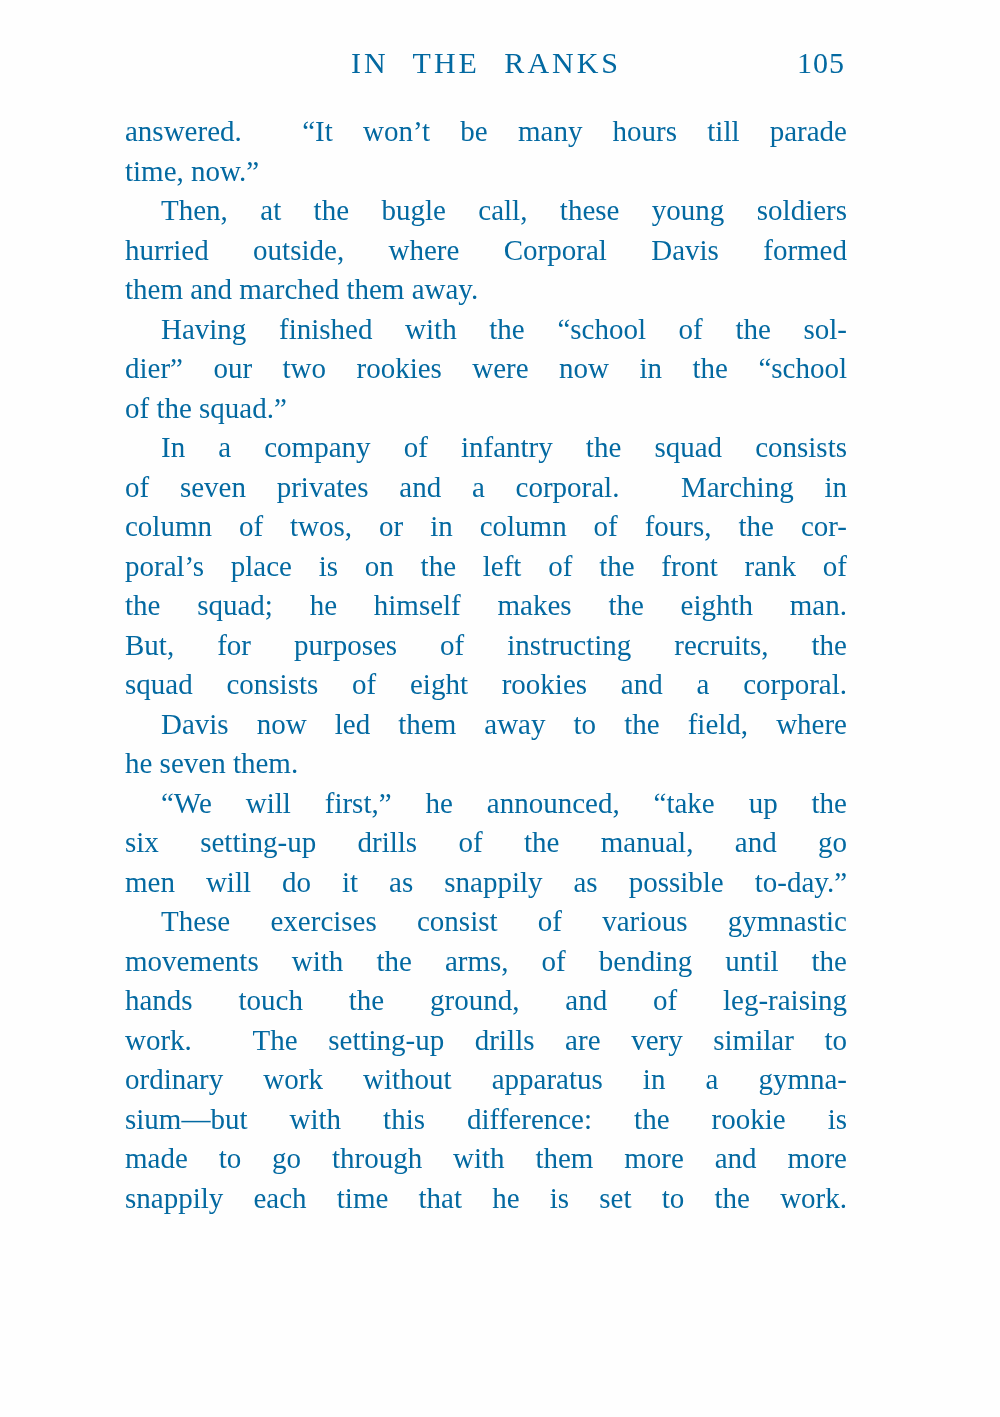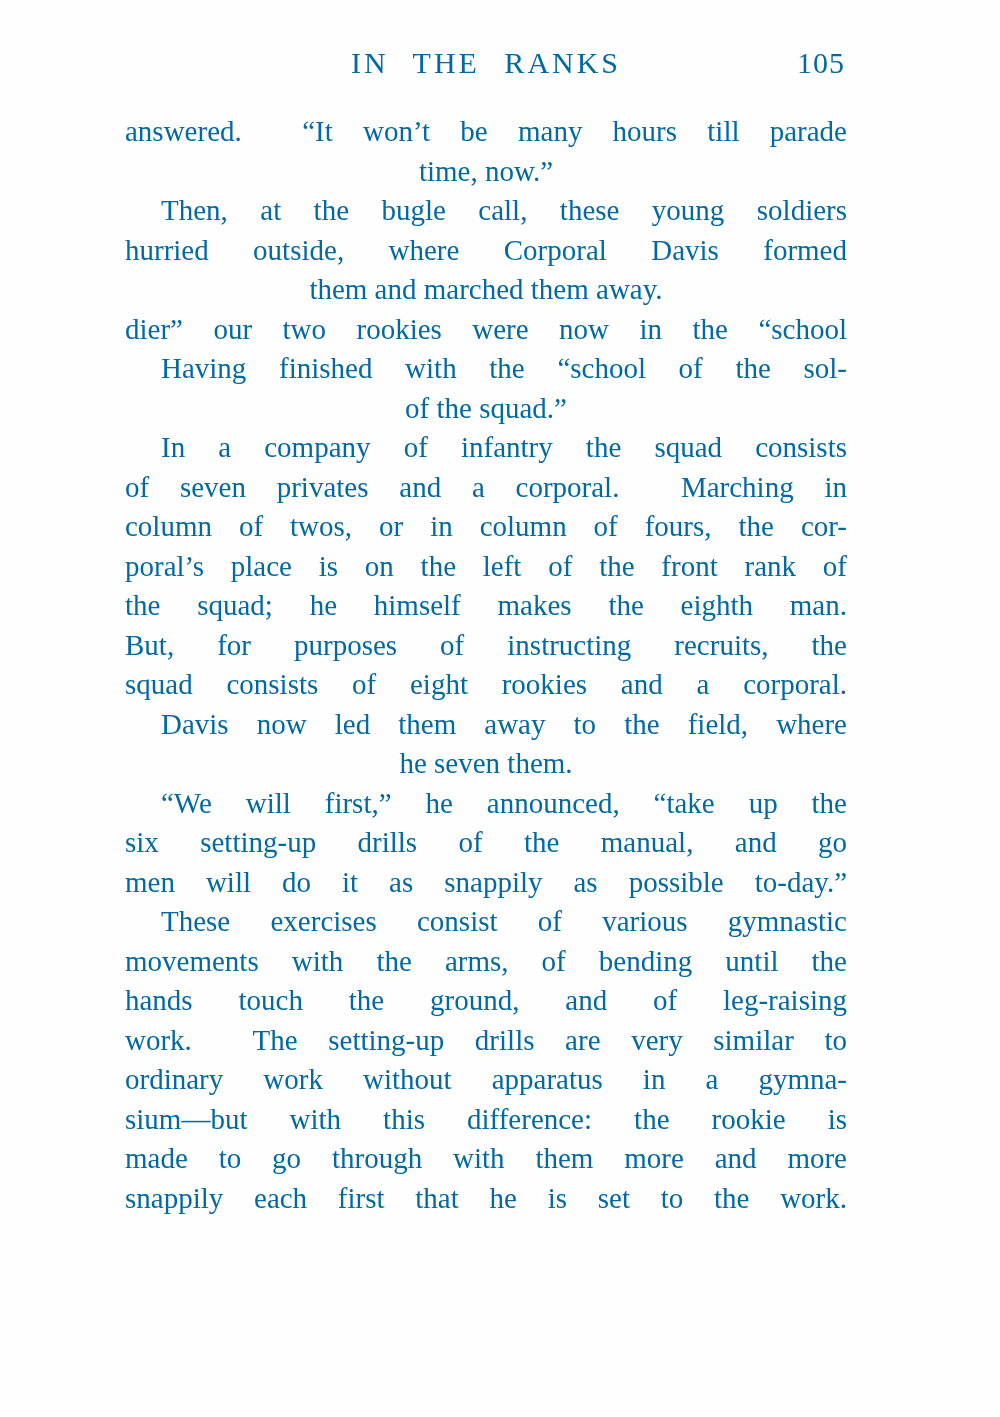--- a/index.html
+++ b/index.html
@@ -39,56 +39,56 @@
   .body { margin-top: 32px; }
   .line {
     font-size: 29px;
     line-height: 39.5px;
     text-justify: inter-word;
   }
   .j {
     text-align: justify;
     text-align-last: justify;
   }
-  .e { text-align: center; }
+  .e { text-align: left; }
   .i { text-indent: 36px; }
 </style>
 </head>
 <body>
 
 <div class="page">
   <div class="text-col">
     <div class="header">
       <span class="title">IN THE RANKS</span>
       <span class="pagenum">105</span>
     </div>
     <div class="body">
       <div class="line j">answered.&nbsp; “It won’t be many hours till parade</div>
       <div class="line e">time, now.”</div>
       <div class="line i j">Then, at the bugle call, these young soldiers</div>
       <div class="line j">hurried outside, where Corporal Davis formed</div>
       <div class="line e">them and marched them away.</div>
+      <div class="line i j">Having finished with the “school of the sol-</div>
       <div class="line j">dier” our two rookies were now in the “school</div>
-      <div class="line i j">Having finished with the “school of the sol-</div>
       <div class="line e">of the squad.”</div>
       <div class="line i j">In a company of infantry the squad consists</div>
       <div class="line j">of seven privates and a corporal.&nbsp; Marching in</div>
       <div class="line j">column of twos, or in column of fours, the cor-</div>
       <div class="line j">poral’s place is on the left of the front rank of</div>
       <div class="line j">the squad; he himself makes the eighth man.</div>
       <div class="line j">But, for purposes of instructing recruits, the</div>
       <div class="line j">squad consists of eight rookies and a corporal.</div>
       <div class="line i j">Davis now led them away to the field, where</div>
       <div class="line e">he seven them.</div>
       <div class="line i j">“We will first,” he announced, “take up the</div>
       <div class="line j">six setting-up drills of the manual, and go</div>
       <div class="line j">men will do it as snappily as possible to-day.”</div>
       <div class="line i j">These exercises consist of various gymnastic</div>
       <div class="line j">movements with the arms, of bending until the</div>
       <div class="line j">hands touch the ground, and of leg-raising</div>
       <div class="line j">work.&nbsp; The setting-up drills are very similar to</div>
       <div class="line j">ordinary work without apparatus in a gymna-</div>
       <div class="line j">sium—but with this difference: the rookie is</div>
       <div class="line j">made to go through with them more and more</div>
-      <div class="line j">snappily each first that he is set to the work.</div>
+      <div class="line j">snappily each time that he is set to the work.</div>
     </div>
   </div>
 </div>
 
 </body></html>

